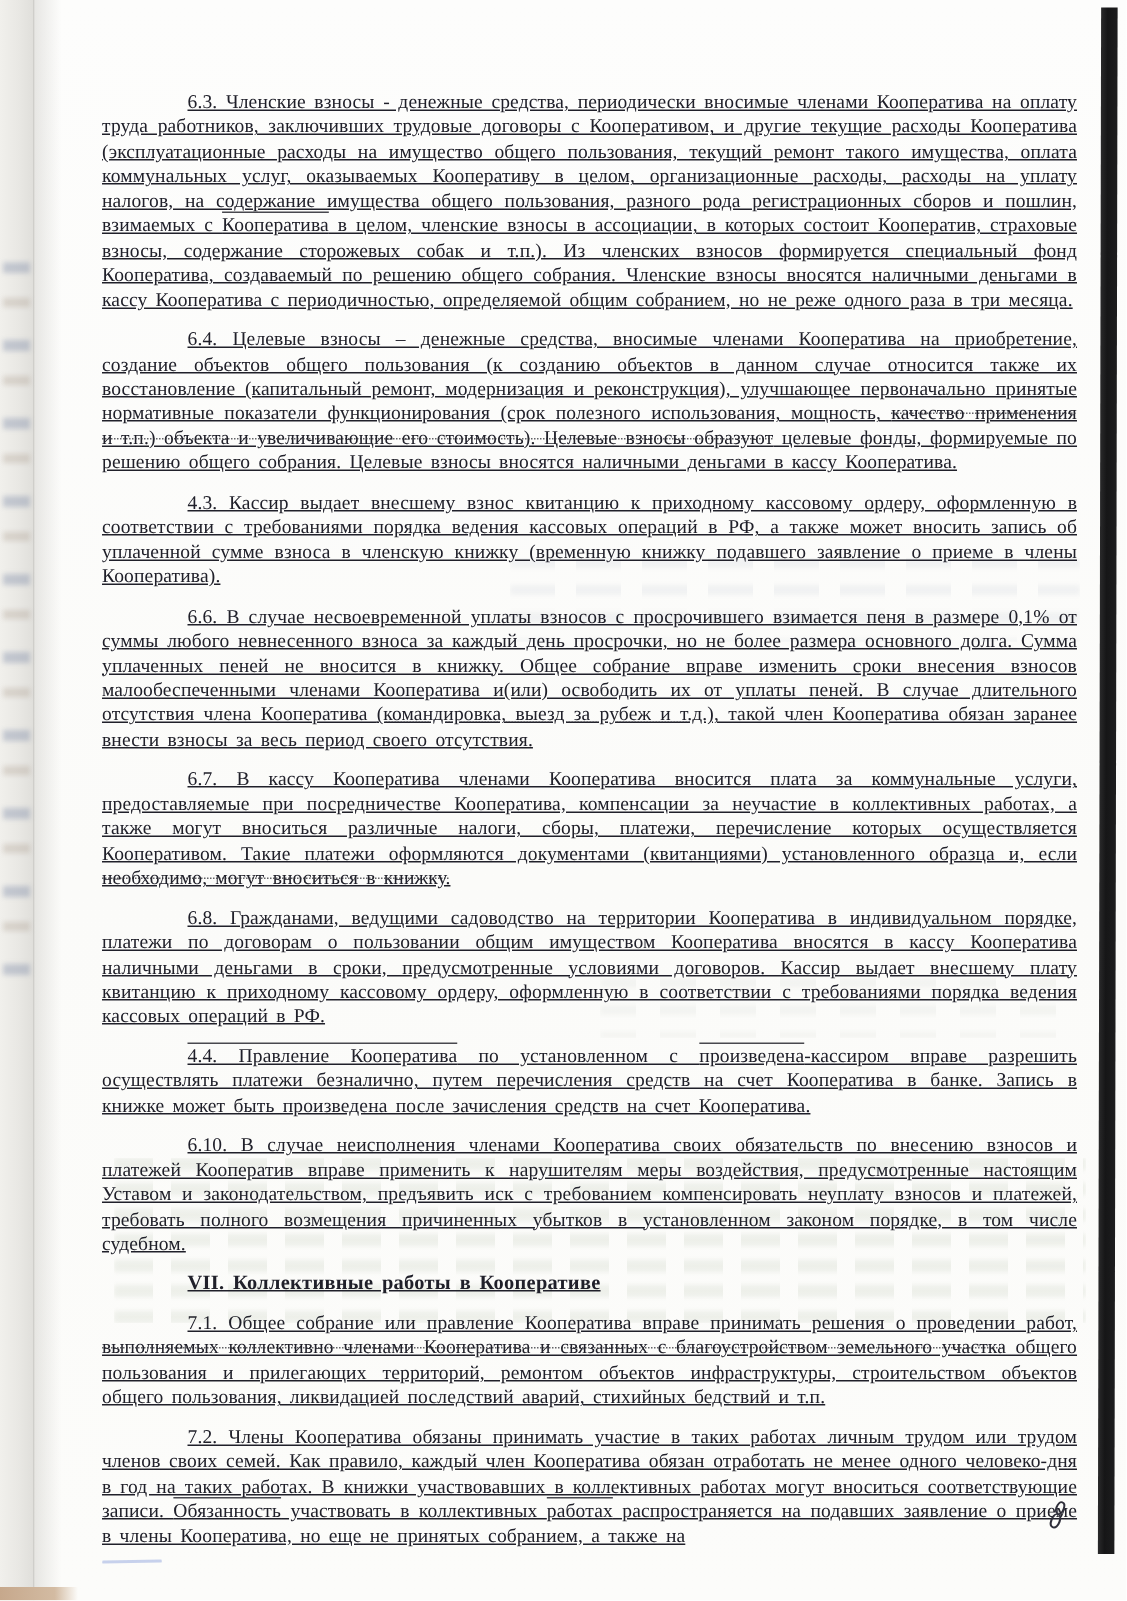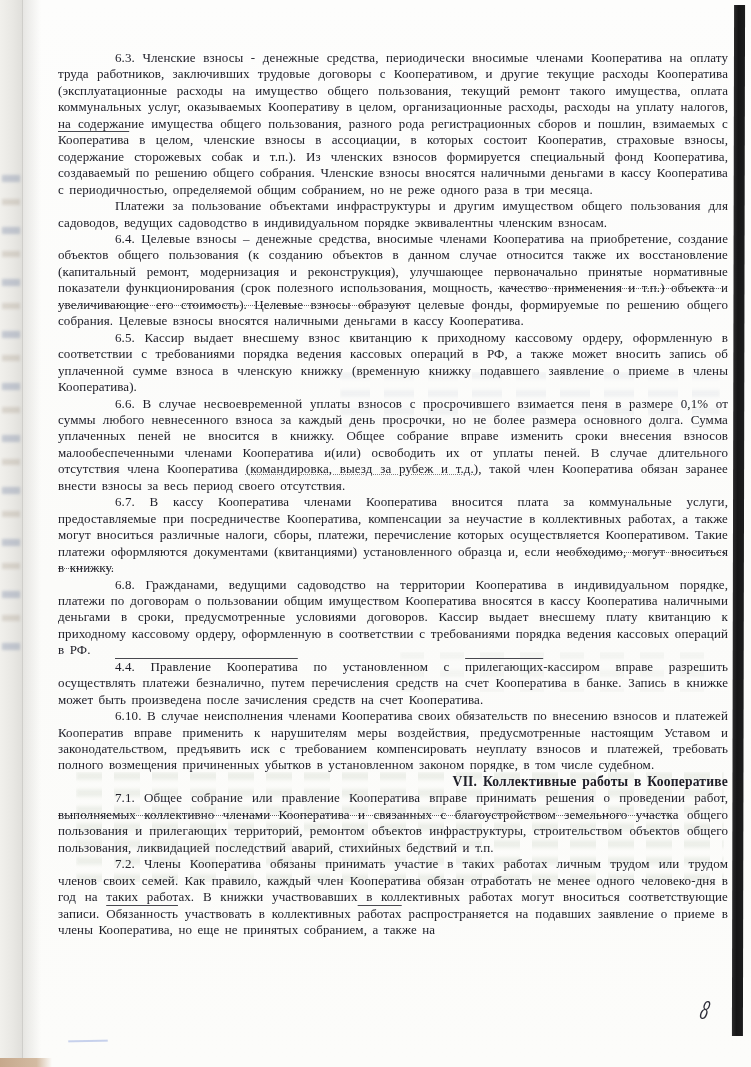--- a/index.html
+++ b/index.html
@@ -80,24 +80,24 @@
   .text-block {
     position: absolute; left: 58px; top: 50px; width: 670px;
     z-index: 3;
     color: var(--ink, #20202a);
     font-size: 13px;
     line-height: 16.45px;
     letter-spacing: 0.1px;
     word-spacing: 2.1px;
     text-align: justify;
   }
-  .text-block p.para { margin: 0; text-indent: 57px; }
+  .text-block p.para { margin: 10px; text-indent: 57px; text-decoration: underline; }
   .sec-heading {
     margin: 14px 0 2px 0;
-    text-align: right;
+    text-align: left;
     font-weight: bold;
     font-size: 13.6px;
     letter-spacing: 0.2px;
     text-indent: 0;
   }
   
   .mark-dotted {
     text-decoration: line-through;
     text-decoration-style: dotted;
     text-decoration-color: rgba(45,45,52,0.75);
@@ -160,27 +160,26 @@
   <div class="spine-shadow"></div>
   <div class="spine-bleed"></div>
 
   <div class="bleed-mid"></div>
   <div class="bleed-low"></div>
   <div class="bleed-heading"></div>
 
   <div class="text-block">
     <div id="paras-before">
         <p class="para"><span>6.3. Членские взносы - денежные средства, периодически вносимые членами Кооператива на оплату труда работников, заключивших трудовые договоры с Кооперативом, и другие текущие расходы Кооператива (эксплуатационные расходы на имущество общего пользования, текущий ремонт такого имущества, оплата коммунальных услуг, оказываемых Кооперативу в целом, организационные расходы, расходы на уплату налогов, на содержание имущества общего пользования, разного рода регистрационных сборов и пошлин, взимаемых с </span><span class="mark-overline">Кооператива</span><span> в целом, членские взносы в ассоциации, в которых состоит Кооператив, страховые взносы, содержание сторожевых собак и т.п.). Из членских взносов формируется специальный фонд Кооператива, создаваемый по решению общего собрания. Членские взносы вносятся наличными деньгами в кассу Кооператива с периодичностью, определяемой общим собранием, но не реже одного раза в три месяца.</span></p>
-        <p class="para"><span>Платежи за пользование объектами инфраструктуры и другим имуществом общего пользования для садоводов, ведущих садоводство в индивидуальном порядке эквивалентны членским взносам.</span></p>
         <p class="para"><span>6.4. Целевые взносы – денежные средства, вносимые членами Кооператива на приобретение, создание объектов общего пользования (к созданию объектов в данном случае относится также их восстановление (капитальный ремонт, модернизация и реконструкция), улучшающее первоначально принятые нормативные показатели функционирования (срок полезного использования, мощность, </span><span class="mark-dotted">качество применения и т.п.) объекта и увеличивающие его стоимость). Целевые взносы образуют</span><span> целевые фонды, формируемые по решению общего собрания. Целевые взносы вносятся наличными деньгами в кассу Кооператива.</span></p>
-        <p class="para"><span>6.5. Кассир выдает внесшему взнос квитанцию к приходному кассовому ордеру, оформленную в соответствии с требованиями порядка ведения кассовых операций в РФ, а также может вносить запись об уплаченной сумме взноса в членскую книжку (временную книжку подавшего заявление о приеме в члены Кооператива).</span></p>
+        <p class="para"><span>4.3. Кассир выдает внесшему взнос квитанцию к приходному кассовому ордеру, оформленную в соответствии с требованиями порядка ведения кассовых операций в РФ, а также может вносить запись об уплаченной сумме взноса в членскую книжку (временную книжку подавшего заявление о приеме в члены Кооператива).</span></p>
         <p class="para"><span>6.6. В случае несвоевременной уплаты взносов с просрочившего взимается пеня в размере 0,1% от суммы любого невнесенного взноса за каждый день просрочки, но не более размера основного долга. Сумма уплаченных пеней не вносится в книжку. Общее собрание вправе изменить сроки внесения взносов малообеспеченными членами Кооператива и(или) освободить их от уплаты пеней. В случае длительного отсутствия члена Кооператива </span><span class="mark-dotted-under">(командировка, выезд за рубеж и т.д.),</span><span> такой член Кооператива обязан заранее внести взносы за весь период своего отсутствия.</span></p>
         <p class="para"><span>6.7. В кассу Кооператива членами Кооператива вносится плата за коммунальные услуги, предоставляемые при посредничестве Кооператива, компенсации за неучастие в коллективных работах, а также могут вноситься различные налоги, сборы, платежи, перечисление которых осуществляется Кооперативом. Такие платежи оформляются документами (квитанциями) установленного образца и, если </span><span class="mark-dotted">необходимо, могут вноситься в книжку.</span></p>
         <p class="para"><span>6.8. Гражданами, ведущими садоводство на территории Кооператива в индивидуальном порядке, платежи по договорам о пользовании общим имуществом Кооператива вносятся в кассу Кооператива наличными деньгами в сроки, предусмотренные условиями договоров. Кассир выдает внесшему плату квитанцию к приходному кассовому ордеру, оформленную в соответствии с требованиями порядка ведения кассовых операций в РФ.</span></p>
-        <p class="para"><span class="mark-overline">4.4. Правление Кооператива</span><span> по установленном с </span><span class="mark-overline">прилегающих</span><span>-кассиром вправе разрешить осуществлять платежи безналично, путем перечисления средств на счет Кооператива в банке. Запись в книжке может быть произведена после зачисления средств на счет Кооператива.</span></p>
+        <p class="para"><span class="mark-overline">4.4. Правление Кооператива</span><span> по установленном с </span><span class="mark-overline">произведена</span><span>-кассиром вправе разрешить осуществлять платежи безналично, путем перечисления средств на счет Кооператива в банке. Запись в книжке может быть произведена после зачисления средств на счет Кооператива.</span></p>
         <p class="para"><span>6.10. В случае неисполнения членами Кооператива своих обязательств по внесению взносов и платежей Кооператив вправе применить к нарушителям меры воздействия, предусмотренные настоящим Уставом и законодательством, предъявить иск с требованием компенсировать неуплату взносов и платежей, требовать полного возмещения причиненных убытков в установленном законом порядке, в том числе судебном.</span></p>
       </div>
     <p class="para sec-heading">VII. Коллективные работы в Кооперативе</p>
     <div id="paras-after">
         <p class="para"><span>7.1. Общее собрание или правление Кооператива вправе принимать решения о проведении работ, </span><span class="mark-dotted">выполняемых коллективно членами Кооператива и связанных с благоустройством земельного участка</span><span> общего пользования и прилегающих территорий, ремонтом объектов инфраструктуры, строительством объектов общего пользования, ликвидацией последствий аварий, стихийных бедствий и т.п.</span></p>
         <p class="para"><span>7.2. Члены Кооператива обязаны принимать участие в таких работах личным трудом или трудом членов своих семей. Как правило, каждый член Кооператива обязан отработать не менее одного человеко-дня в год на таких работах. В книжки участвовавших в коллективных работах могут вноситься соответствующие записи. </span><span class="mark-overline">Обязанность</span><span> участвовать в коллективных </span><span class="mark-overline">работах</span><span> распространяется на подавших заявление о приеме в члены Кооператива, но еще не принятых собранием, а также на</span></p>
       </div>
   </div>
 
   <div class="edge-bar"></div>

